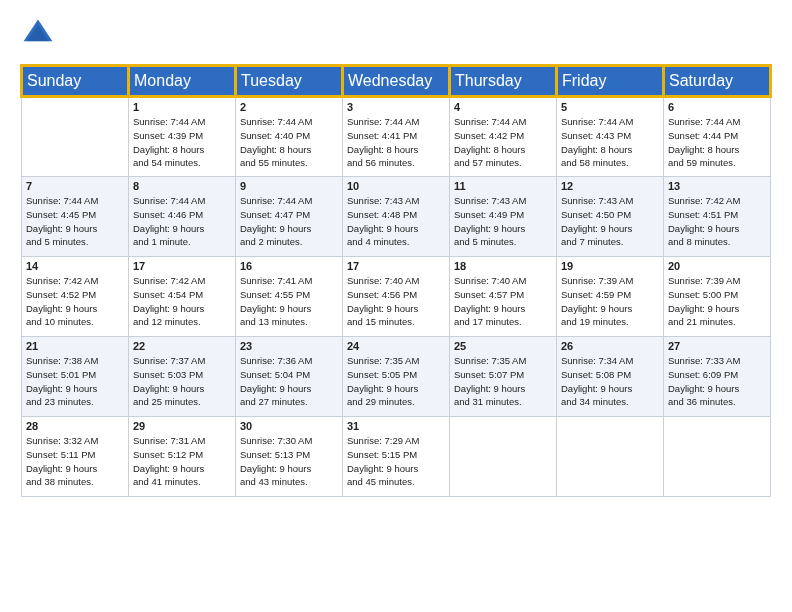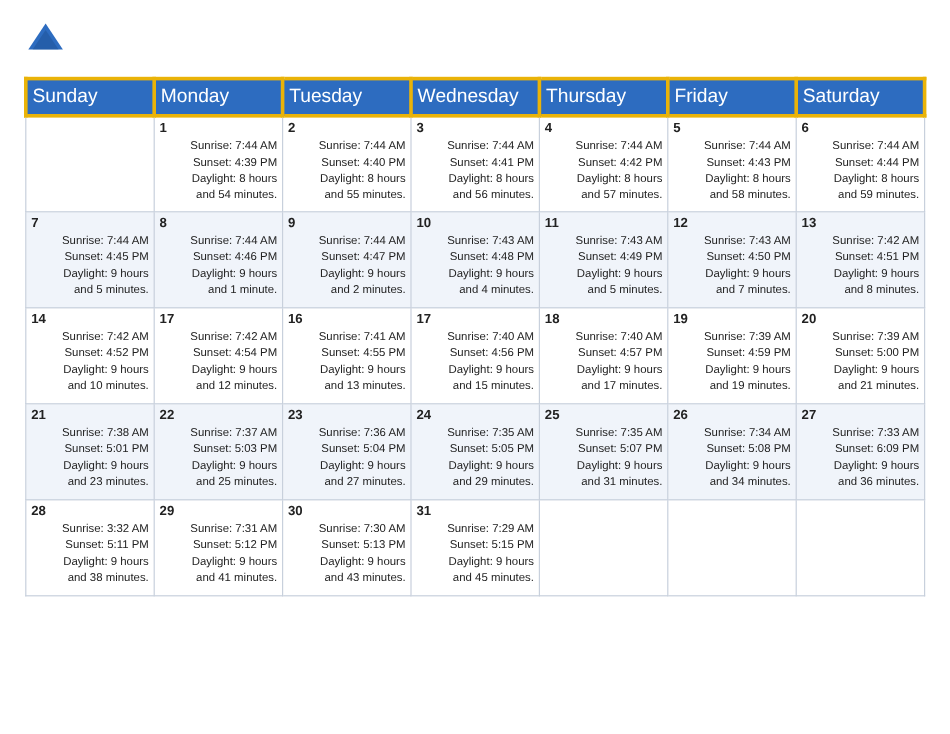--- a/index.html
+++ b/index.html
@@ -86,21 +86,20 @@
       background-color: #fff;
     }
     .day-num {
       font-size: 11px;
       font-weight: bold;
       display: block;
       margin-bottom: 2px;
     }
     .day-info {
       line-height: 1.45;
-      text-align: right;
     }
   </style>
 </head>
 <body>
 
 <div class="container">
   <div class="header">
     <div class="logo">
       <svg class="logo-icon" viewBox="0 0 40 40">
         <polygon points="20,4 36,28 4,28" fill="#2d6cc0"></polygon>

